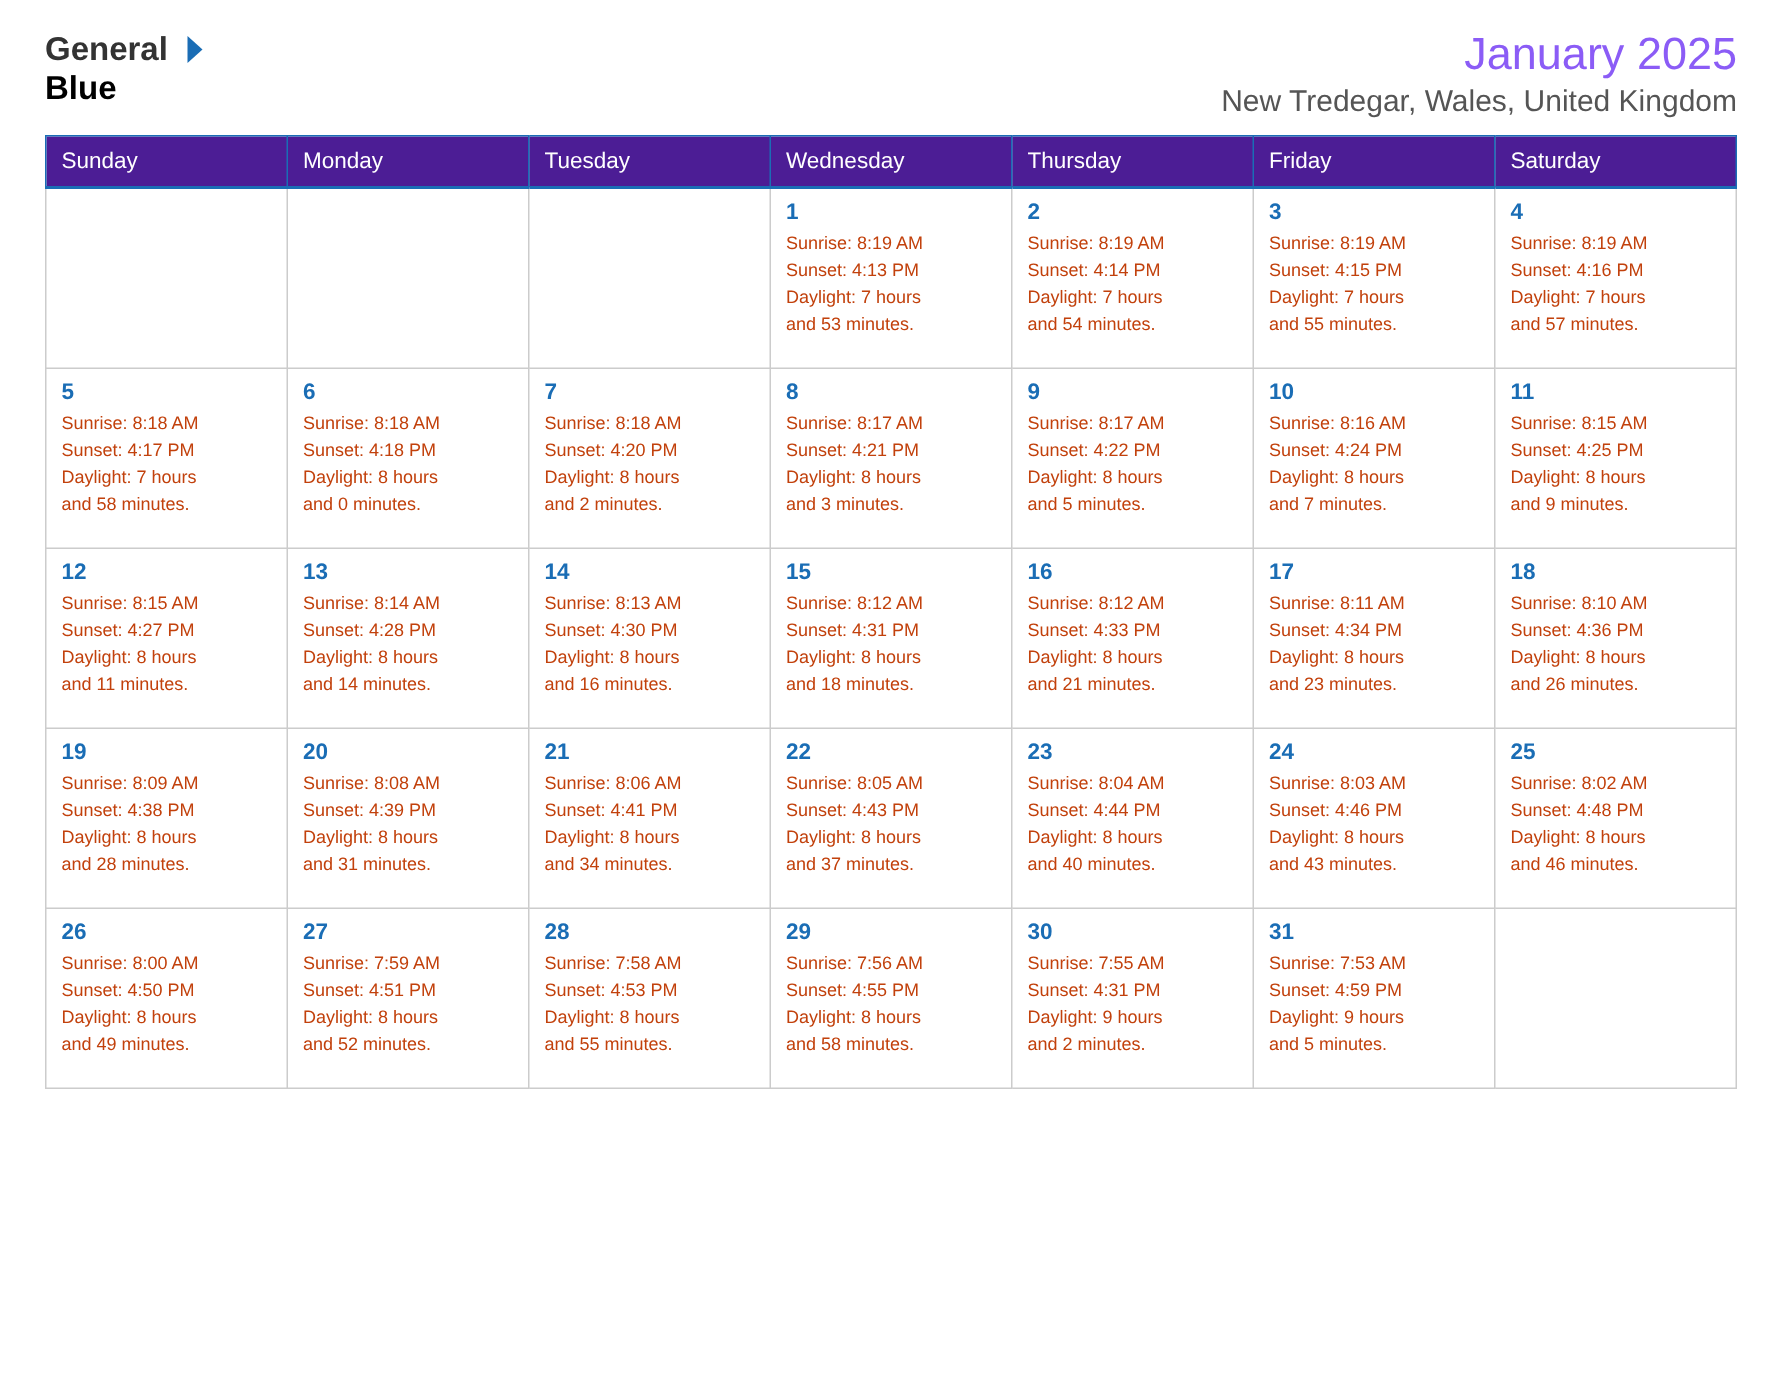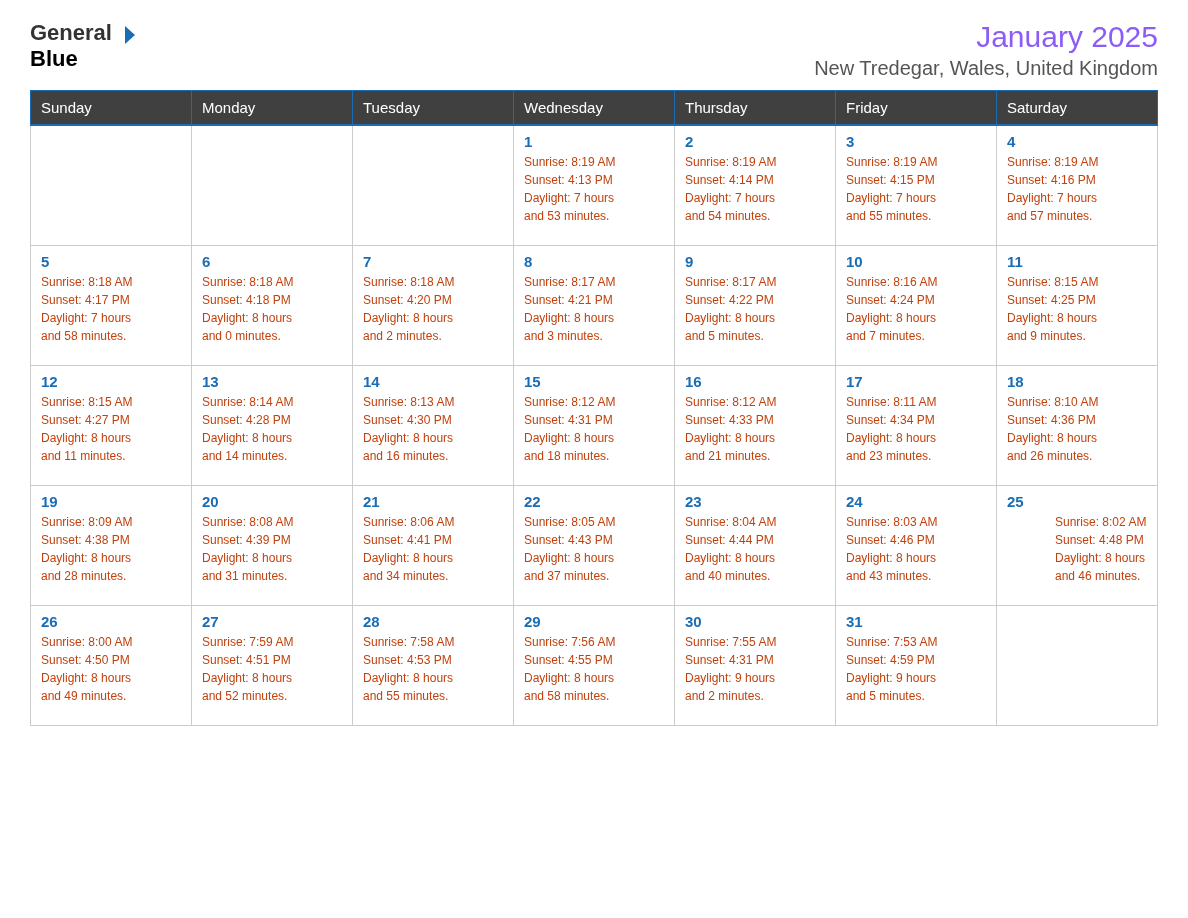--- a/index.html
+++ b/index.html
@@ -39,21 +39,21 @@
       font-size: 20px;
       color: #555;
       margin-top: 4px;
     }
     .calendar {
       width: 100%;
       border-collapse: collapse;
       margin-top: 10px;
     }
     .calendar thead tr th {
-      background-color: #404040;
+      background-color: #4c1d95;
       color: #fff;
       font-size: 15px;
       font-weight: normal;
       padding: 8px 10px;
       text-align: left;
       border: 1px solid #1a6db5;
     }
     .calendar tbody tr td {
       border: 1px solid #ccc;
       vertical-align: top;
@@ -83,21 +83,21 @@
     .calendar tbody tr td:first-child {
       border-left: 1px solid #ccc;
     }
     .logo-wrapper {
       display: flex;
       flex-direction: column;
       align-items: flex-start;
     }
     .logo-line1 {
       display: flex;
-      align-items: flex-end;
+      align-items: center;
     }
     .logo-flag {
       display: flex;
       align-items: center;
       margin-left: 2px;
     }
   </style>
 </head>
 <body>
 
@@ -307,21 +307,21 @@
         </td>
         <td>
           <span class="day-number">24</span>
           <div class="day-info" style="white-space: pre-line;">Sunrise: 8:03 AM
 Sunset: 4:46 PM
 Daylight: 8 hours
 and 43 minutes.</div>
         </td>
         <td>
           <span class="day-number">25</span>
-          <div class="day-info" style="white-space: pre-line; margin-left: 48px;">Sunrise: 8:02 AM
+          <div class="day-info" style="white-space: pre-line;">Sunrise: 8:02 AM
 Sunset: 4:48 PM
 Daylight: 8 hours
 and 46 minutes.</div>
         </td>
       </tr>
       <tr>
         <td>
           <span class="day-number">26</span>
           <div class="day-info" style="white-space: pre-line;">Sunrise: 8:00 AM
 Sunset: 4:50 PM

